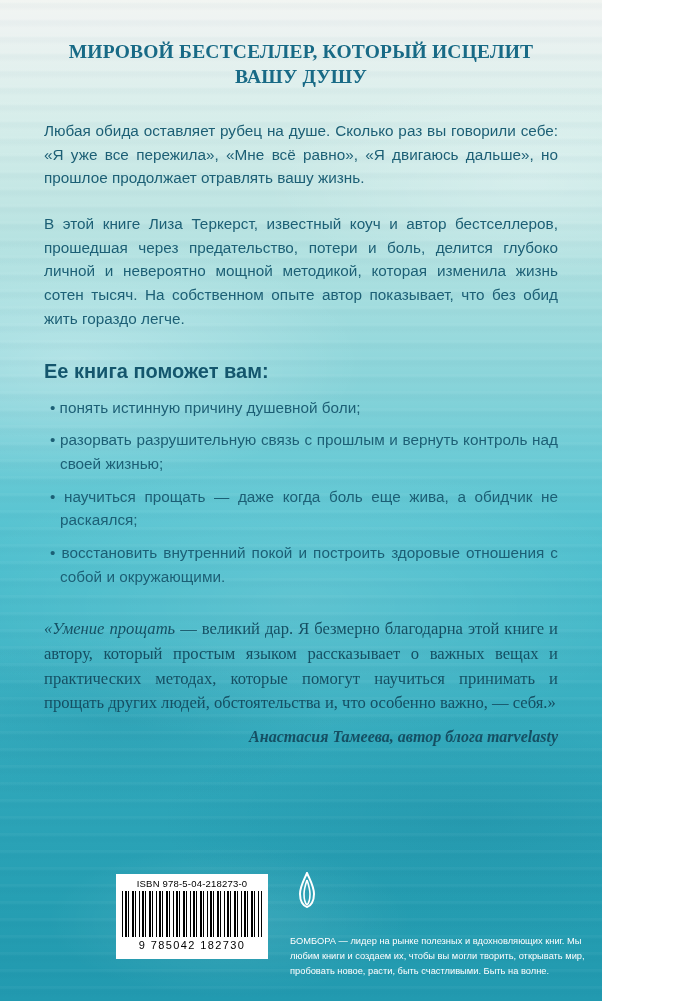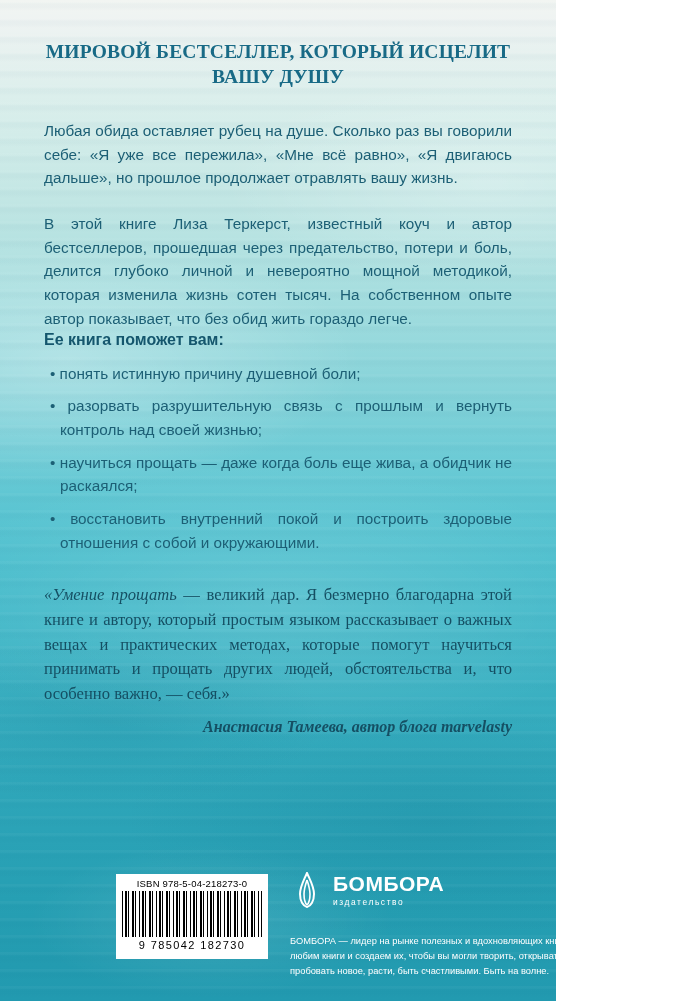--- a/index.html
+++ b/index.html
@@ -8,21 +8,21 @@
     background: #ffffff;
   }
   body {
     width: 695px;
     height: 1001px;
     font-family: "Liberation Sans", sans-serif;
     overflow: hidden;
   }
   #book-back-cover {
     position: relative;
-    width: 556px;
+    width: 602px;
     height: 1001px;
     box-sizing: border-box;
     overflow: hidden;
     background:
       linear-gradient(to bottom,
         #f2f5f2 0px,
         #eef3f2 22px,
         #e6f1ef 55px,
         #dcefec 95px,
         #cfebe8 150px,
@@ -91,21 +91,22 @@
   .para {
     margin-top: 22px;
     font-size: 15.3px;
     line-height: 1.55;
     color: #1c5f75;
     text-align: justify;
   }
   .para.first { margin-top: 29px; }
 
   .subhead {
-    font-size: 16px;
+    margin-top: 29px;
+    font-size: 20px;
     font-weight: bold;
     color: #14566d;
   }
 
   .bullets {
     margin-top: 13px;
     font-size: 15.3px;
     line-height: 1.55;
     color: #1c5f75;
     text-align: justify;
@@ -265,21 +266,17 @@
 
   <div class="publisher">
     <div class="pub-logo-row">
       <div class="pub-mark">
         <svg width="34" height="36" viewBox="0 0 34 36" xmlns="http://www.w3.org/2000/svg">
           <path d="M17 1 C13 10, 10 15, 10 22 C10 29, 13 34, 17 35 C21 34, 24 29, 24 22 C24 15, 21 10, 17 1 Z" fill="none" stroke="#ffffff" stroke-width="2"></path>
           <path d="M17 8 C15 14, 14 18, 14 22 C14 27, 15 31, 17 33" fill="none" stroke="#ffffff" stroke-width="1.6"></path>
           <path d="M17 8 C19 14, 20 18, 20 22 C20 27, 19 31, 17 33" fill="none" stroke="#ffffff" stroke-width="1.6"></path>
         </svg>
       </div>
-      <div>
-        <div class="pub-name">БОМБОРА</div>
-        <div class="pub-sub">издательство</div>
-      </div>
     </div>
     <div class="pub-blurb">БОМБОРА — лидер на рынке полезных и вдохновляющих книг. Мы любим книги и создаем их, чтобы вы могли творить, открывать мир, пробовать новое, расти, быть счастливыми. Быть на волне.</div>
   </div>
 
 </div>
 
 </body></html>

